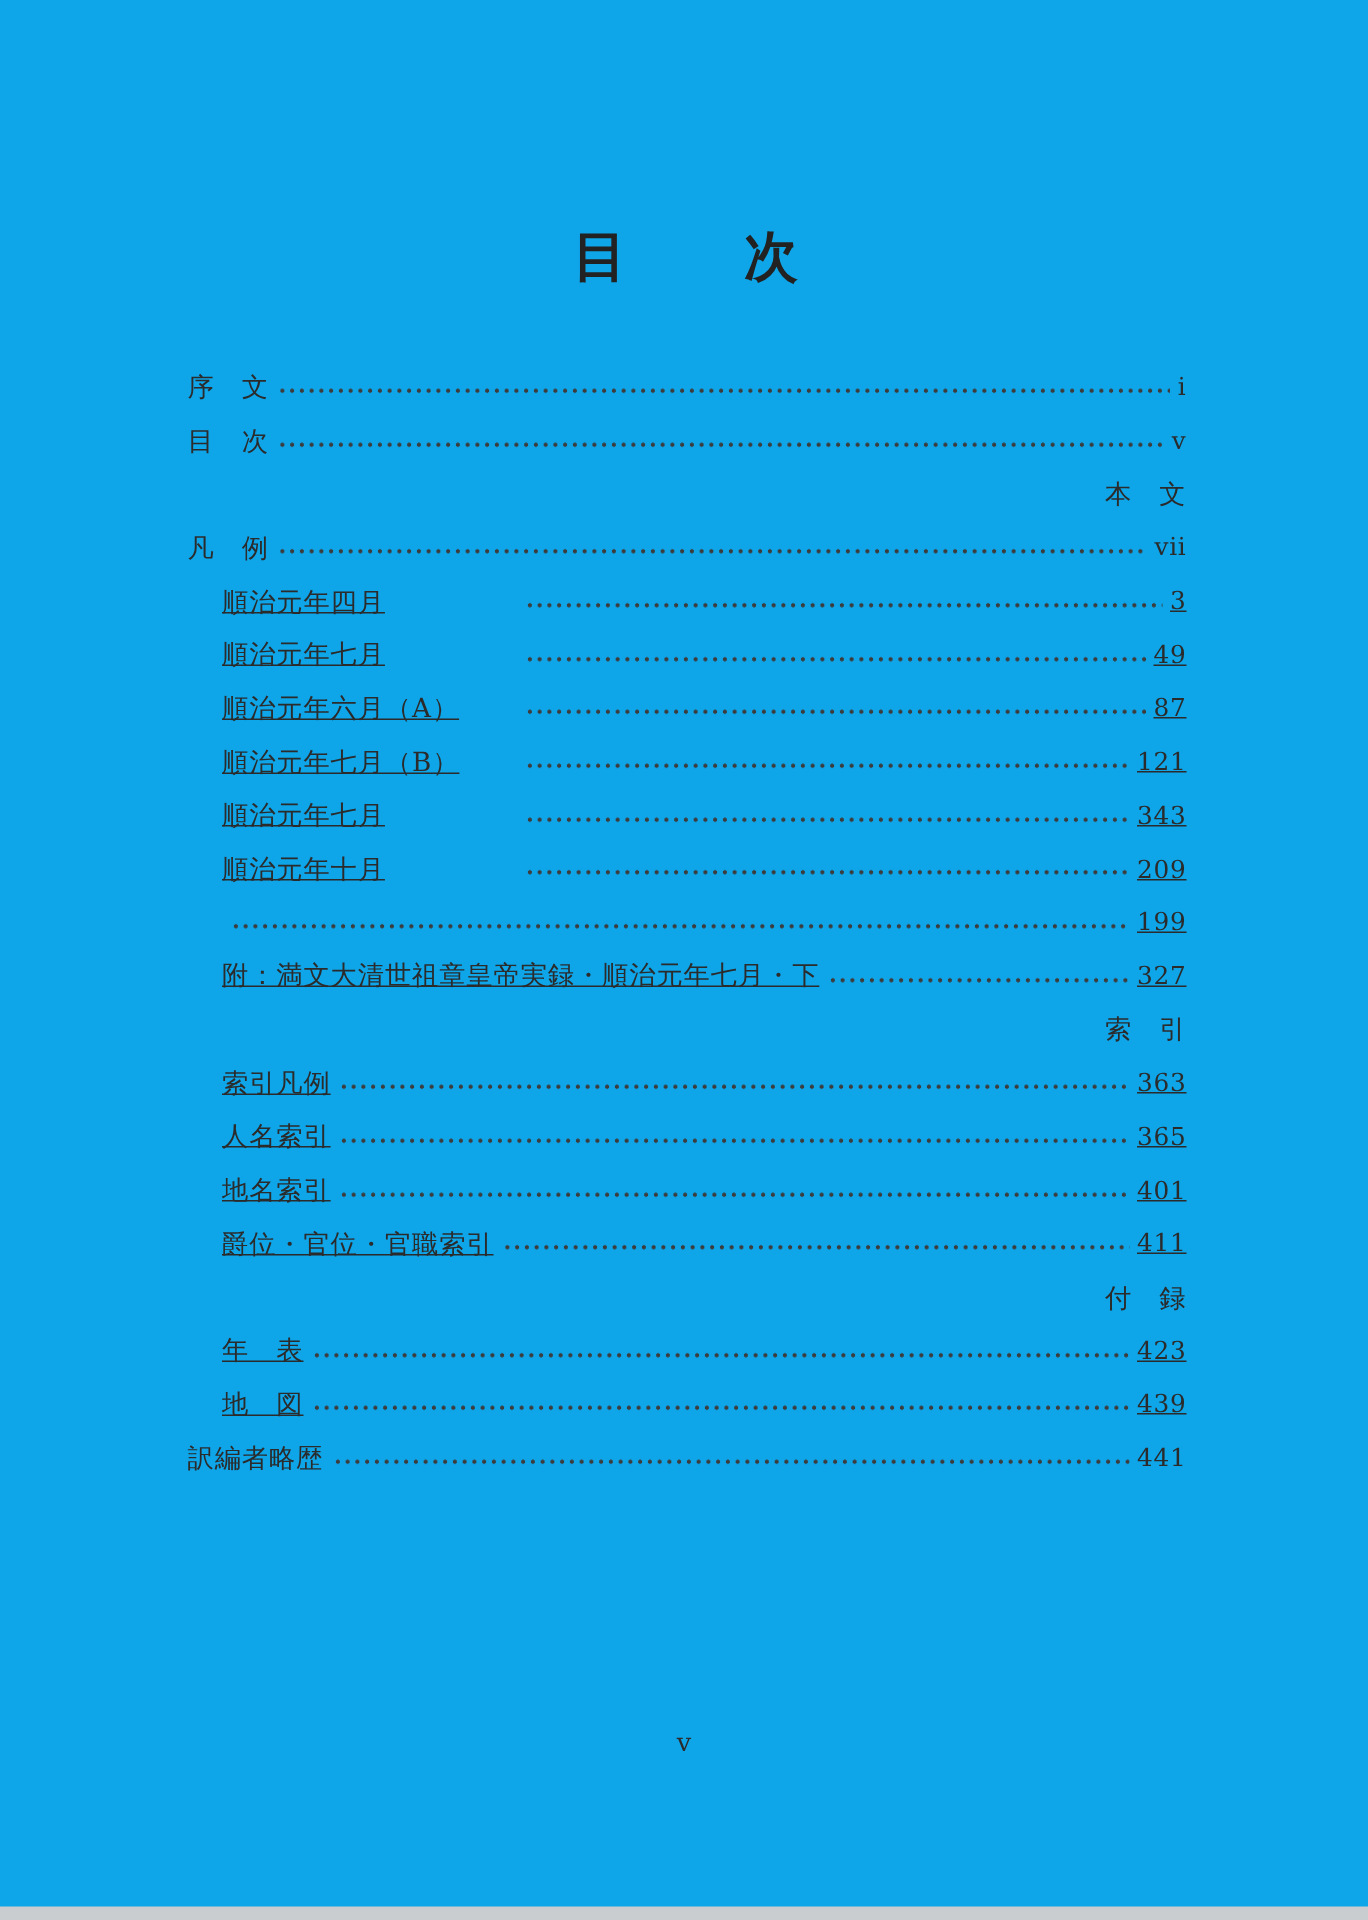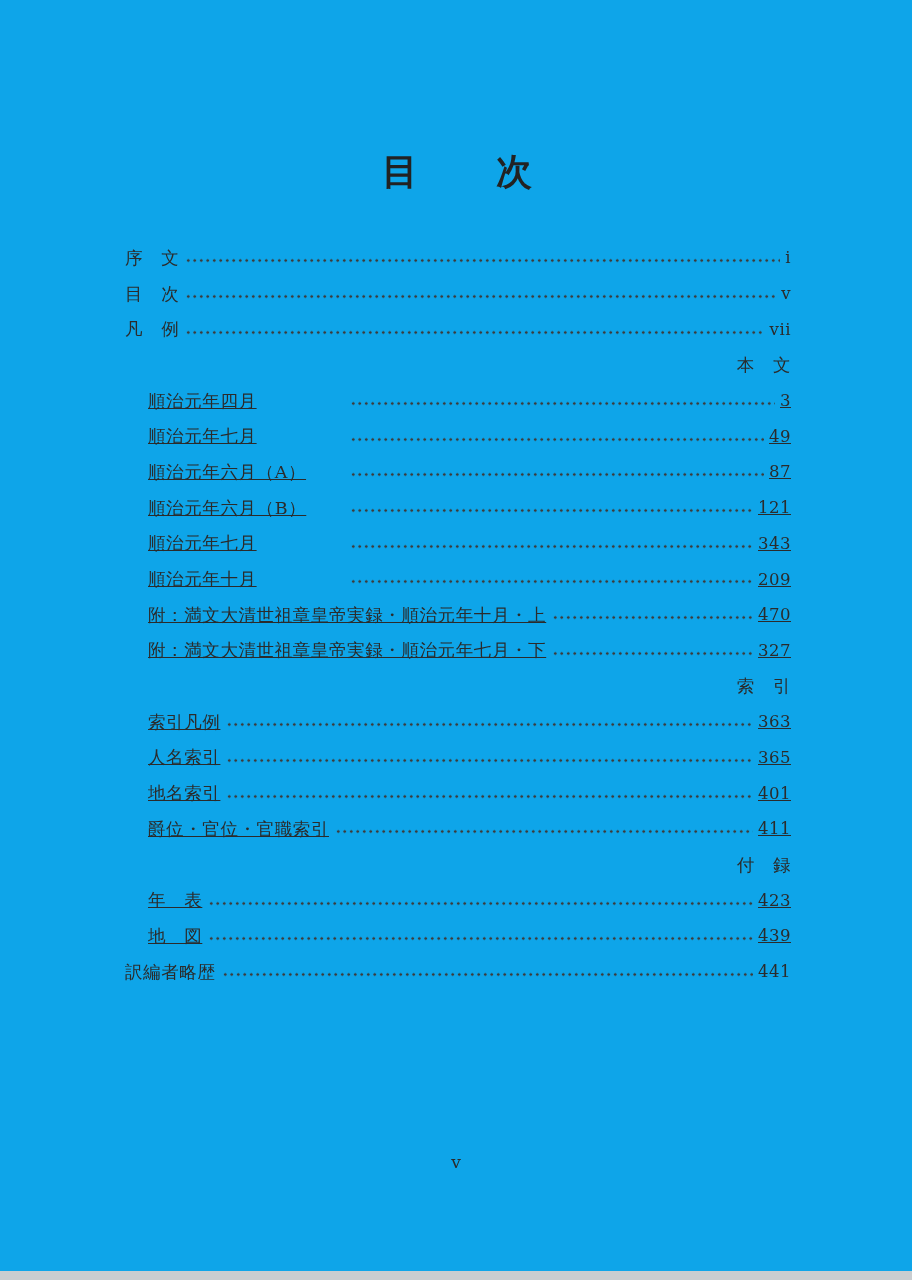--- a/index.html
+++ b/index.html
@@ -82,61 +82,60 @@
           <span class="toc-label">序　文</span>
           <span class="leader"></span>
           <span class="toc-page">i</span>
         </div>
         <div class="toc-row level-0">
           <span class="toc-label">目　次</span>
           <span class="leader"></span>
           <span class="toc-page">v</span>
         </div>
         <div class="toc-row level-0">
+          <span class="toc-label">本　文</span>
+        </div>
+        <div class="toc-row level-0">
           <span class="toc-label">凡　例</span>
           <span class="leader"></span>
           <span class="toc-page">vii</span>
-        </div>
-        <div class="toc-row level-0">
-          <span class="toc-label">本　文</span>
         </div>
         <div class="toc-row level-1 pad">
           <span class="toc-label">順治元年四月</span>
           <span class="leader"></span>
           <span class="toc-page">3</span>
         </div>
         <div class="toc-row level-1 pad">
           <span class="toc-label">順治元年七月</span>
           <span class="leader"></span>
           <span class="toc-page">49</span>
         </div>
         <div class="toc-row level-1 pad">
           <span class="toc-label">順治元年六月（A）</span>
           <span class="leader"></span>
           <span class="toc-page">87</span>
         </div>
         <div class="toc-row level-1 pad">
-          <span class="toc-label">順治元年六月（B）</span>
+          <span class="toc-label">順治元年七月（B）</span>
           <span class="leader"></span>
           <span class="toc-page">121</span>
         </div>
         <div class="toc-row level-1 pad">
           <span class="toc-label">順治元年七月</span>
           <span class="leader"></span>
           <span class="toc-page">343</span>
         </div>
         <div class="toc-row level-1 pad">
           <span class="toc-label">順治元年十月</span>
           <span class="leader"></span>
           <span class="toc-page">209</span>
         </div>
         <div class="toc-row level-1">
-          <span class="toc-label">附：満文大清世祖章皇帝実録・順治元年十月・上</span>
           <span class="leader"></span>
-          <span class="toc-page">470</span>
+          <span class="toc-page">199</span>
         </div>
         <div class="toc-row level-1">
           <span class="toc-label">附：満文大清世祖章皇帝実録・順治元年七月・下</span>
           <span class="leader"></span>
           <span class="toc-page">327</span>
         </div>
         <div class="toc-row level-0">
           <span class="toc-label">索　引</span>
         </div>
         <div class="toc-row level-1">

